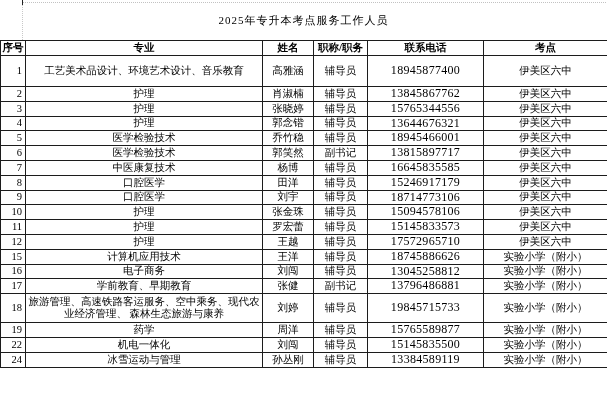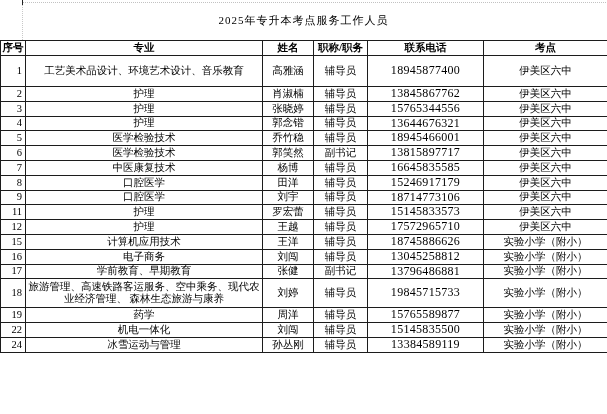--- a/index.html
+++ b/index.html
@@ -128,20 +128,28 @@
         </tr>
         <tr>
           <td class="c-no">9</td>
           <td class="c-major">口腔医学</td>
           <td class="c-name">刘宇</td>
           <td class="c-title">辅导员</td>
           <td class="c-phone">18714773106</td>
           <td class="c-site">伊美区六中</td>
         </tr>
         <tr>
+          <td class="c-no">10</td>
+          <td class="c-major">护理</td>
+          <td class="c-name">张金珠</td>
+          <td class="c-title">辅导员</td>
+          <td class="c-phone">15094578106</td>
+          <td class="c-site">伊美区六中</td>
+        </tr>
+        <tr>
           <td class="c-no">11</td>
           <td class="c-major">护理</td>
           <td class="c-name">罗宏蕾</td>
           <td class="c-title">辅导员</td>
           <td class="c-phone">15145833573</td>
           <td class="c-site">伊美区六中</td>
         </tr>
         <tr>
           <td class="c-no">12</td>
           <td class="c-major">护理</td>

